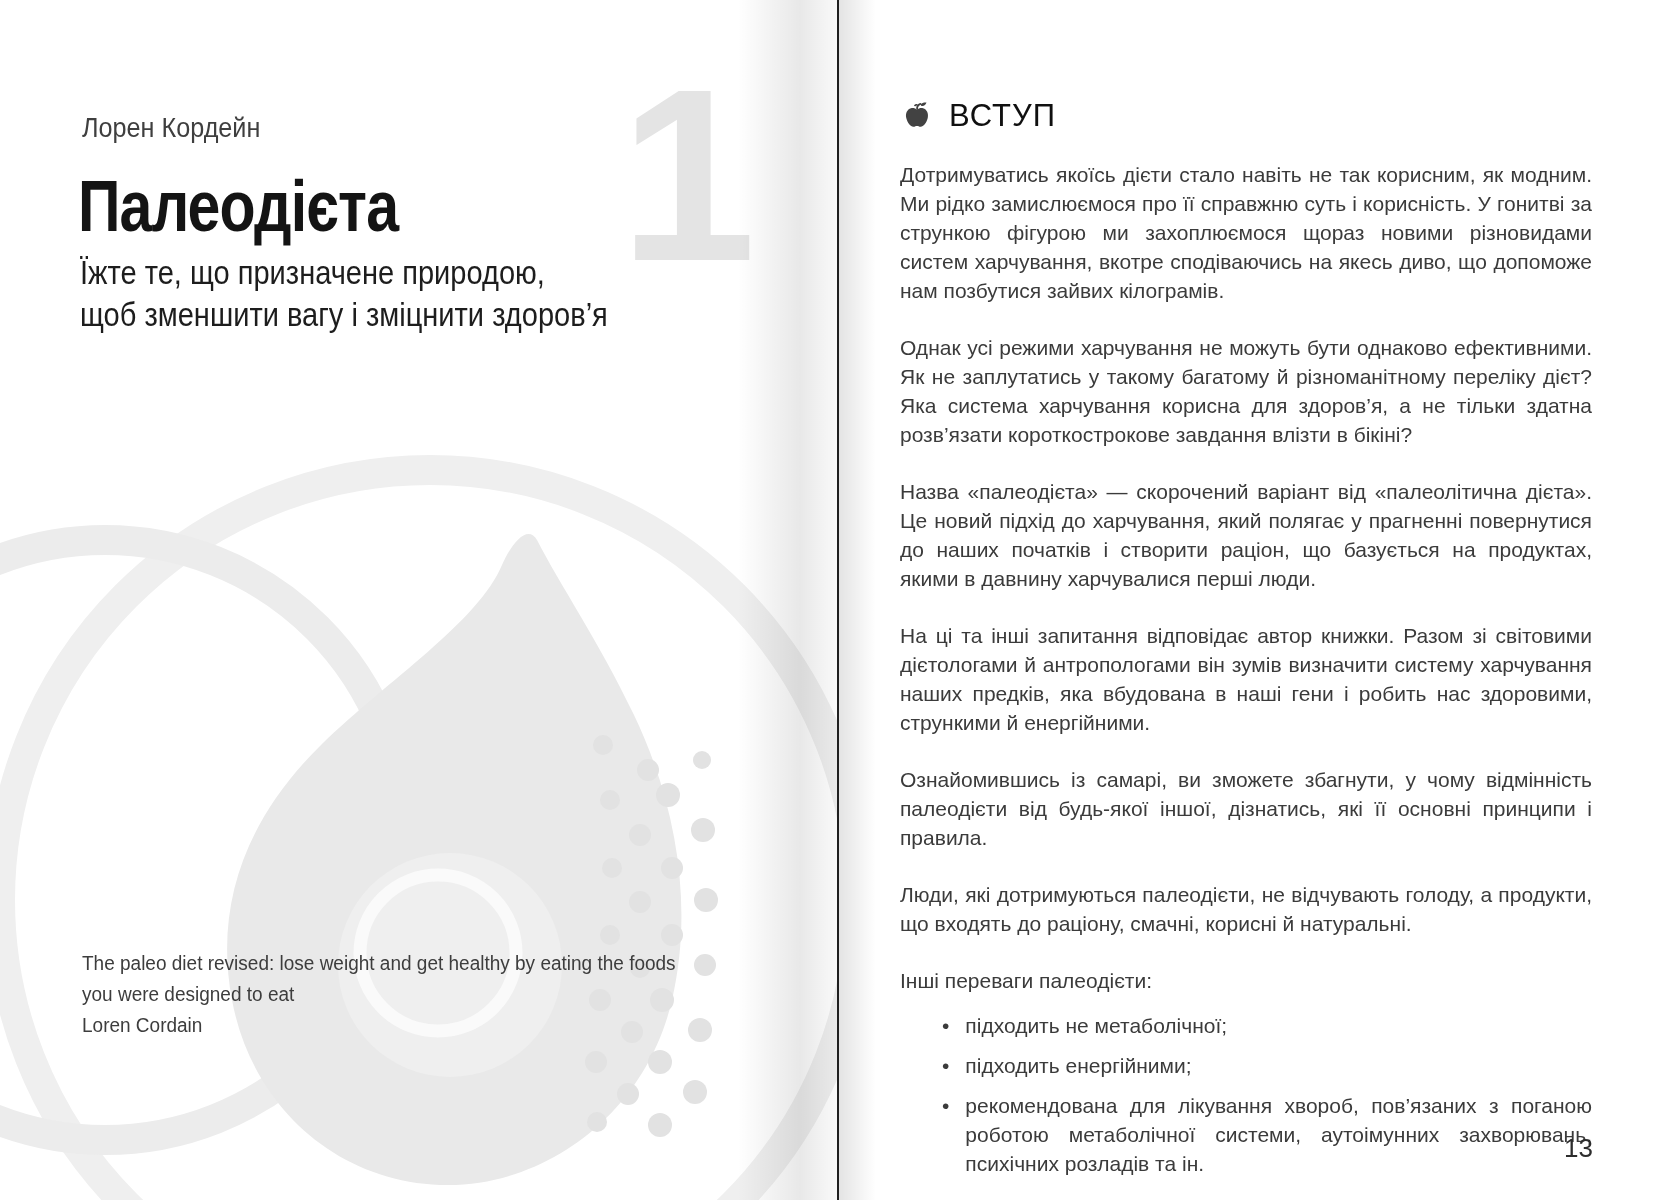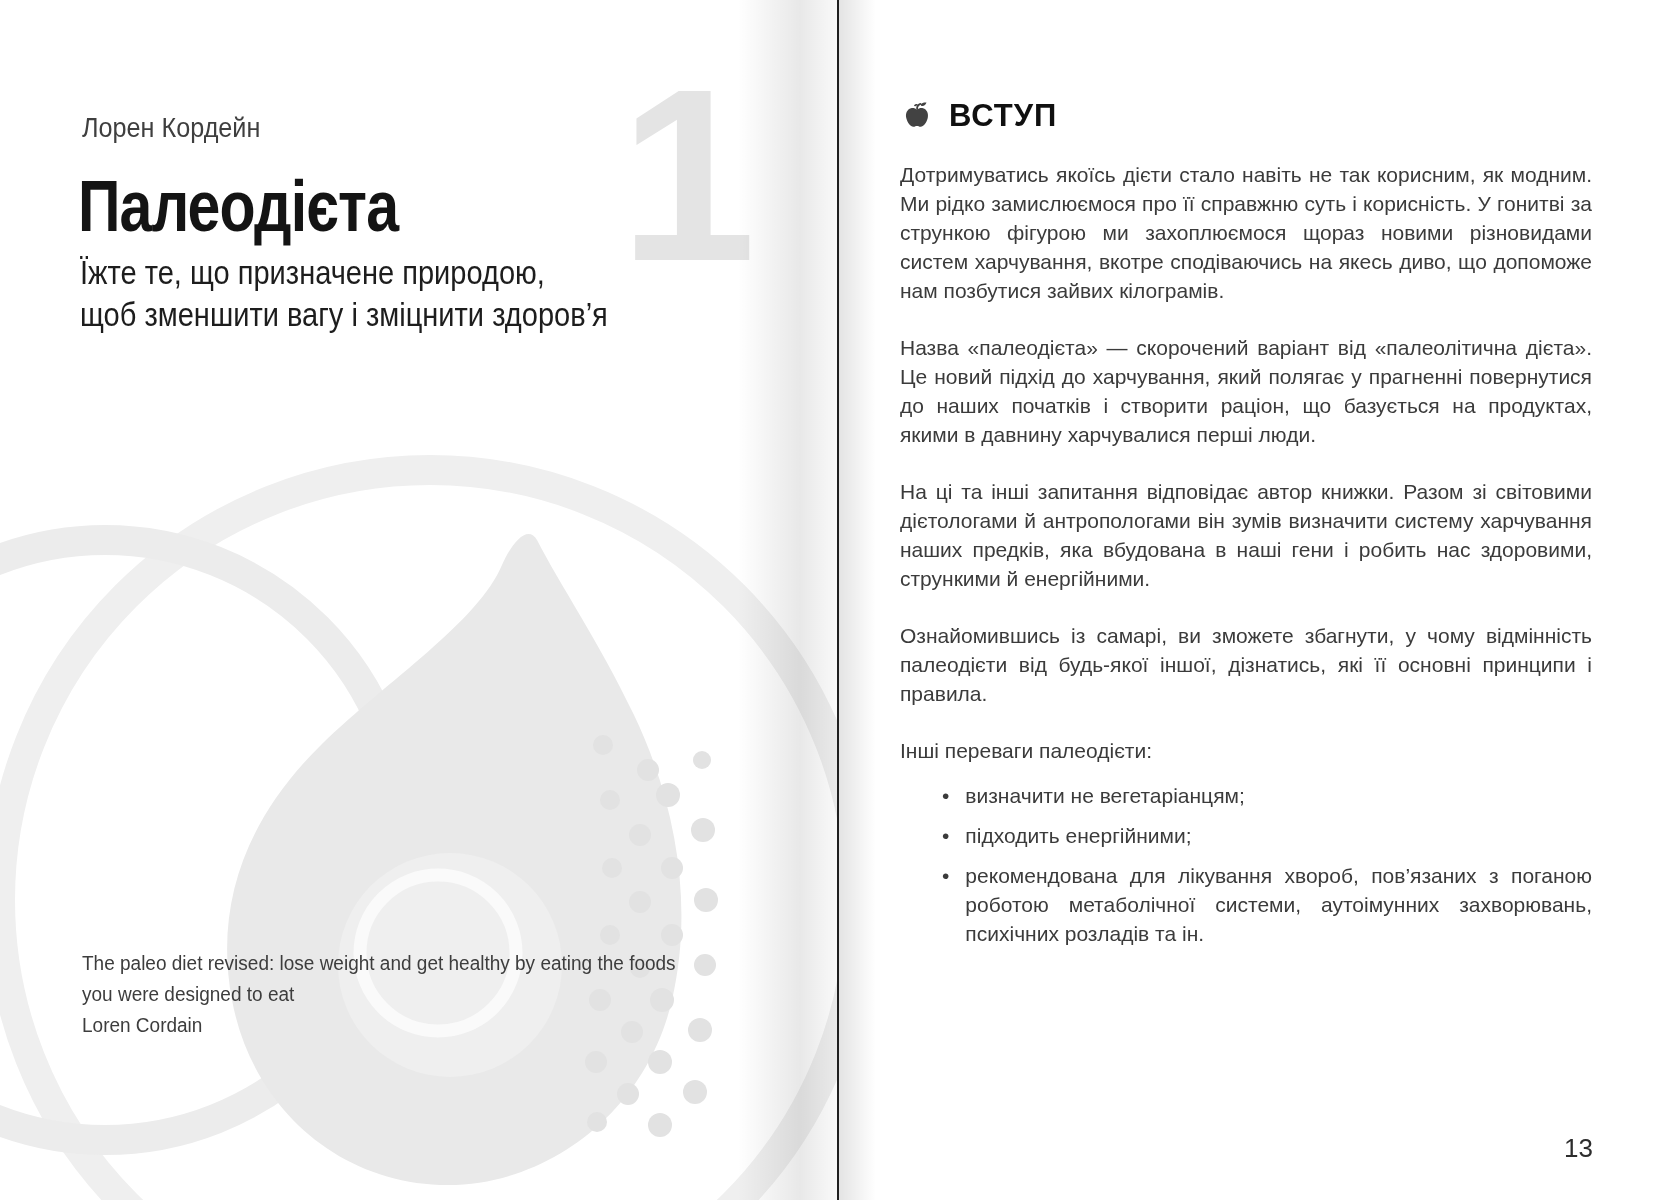--- a/index.html
+++ b/index.html
@@ -54,21 +54,21 @@
   .right-page{position:absolute;left:838px;top:0;width:837px;height:1200px;overflow:hidden;}
   .spine-shadow-right{
     position:absolute;left:0;top:0;width:38px;height:1200px;z-index:3;
     background:linear-gradient(to right, rgba(0,0,0,0.11), rgba(0,0,0,0));
     pointer-events:none;
   }
   .rp-content{position:absolute;left:62px;top:98px;width:692px;z-index:2;}
   .section-header{display:flex;align-items:center;gap:15px;margin-bottom:26px;}
   .apple-icon{width:34px;height:34px;flex:0 0 auto;}
   .section-title{
-    font-size:31px;font-weight:bold;color:#101010;letter-spacing:1px;
+    font-size:31px;font-weight:normal;color:#101010;letter-spacing:1px;
   }
   .rp-content p{
     margin:0 0 28px 0;
     font-size:21px;line-height:29px;
     text-align:justify;color:#3b3b3b;
   }
   .list-intro{margin:0 0 16px 0 !important;text-align:right;}
   .benefits-list{list-style:none;margin:0;padding:0 0 0 42px;}
   .benefits-list li{
     display:flex;gap:16px;margin-bottom:11px;
@@ -166,30 +166,32 @@
         <svg class="apple-icon" viewBox="0 0 32 32" aria-hidden="true">
           <path d="M16 10.2 C14.5 8.7 12.3 8.1 10.3 8.7 C6.7 9.7 4.9 13.7 5.9 17.9 C7.1 22.9 10.3 26.5 12.9 26.1 C14 25.9 14.9 25.3 16 25.3 C17.1 25.3 18 25.9 19.1 26.1 C21.7 26.5 24.9 22.9 26.1 17.9 C27.1 13.7 25.3 9.7 21.7 8.7 C19.7 8.1 17.5 8.7 16 10.2 Z" fill="#424242"></path>
           <path d="M16.1 9.4 C15.9 7.2 17.2 5.4 19.2 4.6" stroke="#424242" stroke-width="1.7" fill="none" stroke-linecap="round"></path>
           <path d="M19.5 5.1 C20.9 3.5 23.2 3.0 24.9 3.4 C24.5 5.2 22.8 6.7 20.8 6.6 C20.1 6.6 19.7 6.2 19.5 5.1 Z" fill="#424242"></path>
           <path d="M13.2 5.9 C14.1 4.8 15.6 4.5 16.7 4.8 C16.4 6.0 15.3 6.9 14.1 6.8 C13.6 6.8 13.3 6.5 13.2 5.9 Z" fill="#424242"></path>
         </svg>
         <div class="section-title">ВСТУП</div>
       </div>
 
       <p>Дотримуватись якоїсь дієти стало навіть не так корисним, як модним. Ми рідко замислюємося про її справжню суть і корисність. У гонитві за стрункою фігурою ми захоплюємося щораз новими різновидами систем харчування, вкотре сподіваючись на якесь диво, що допоможе нам позбутися зайвих кілограмів.</p>
+      <p>Однак усі режими харчування не можуть бути однаково ефективними. Як не заплутатись у такому багатому й різноманітному переліку дієт? Яка система харчування корисна для здоров’я, а не тільки здатна розв’язати короткострокове завдання влізти в бікіні?</p>
       <p>Назва «палеодієта» — скорочений варіант від «палеолітична дієта». Це новий підхід до харчування, який полягає у прагненні повернутися до наших початків і створити раціон, що базується на продуктах, якими в давнину харчувалися перші люди.</p>
       <p>На ці та інші запитання відповідає автор книжки. Разом зі світовими дієтологами й антропологами він зумів визначити систему харчування наших предків, яка вбудована в наші гени і робить нас здоровими, стрункими й енергійними.</p>
       <p>Ознайомившись із самарі, ви зможете збагнути, у чому відмінність палеодієти від будь-якої іншої, дізнатись, які її основні принципи і правила.</p>
+      <p>Люди, які дотримуються палеодієти, не відчувають голоду, а продукти, що входять до раціону, смачні, корисні й натуральні.</p>
 
       <p class="list-intro">Інші переваги палеодієти:</p>
 
       <ul class="benefits-list">
         <li>
           <span class="bullet-marker">•</span>
-          <span class="bullet-text">визначити не вегетаріанцям;</span>
+          <span class="bullet-text">підходить не метаболічної;</span>
         </li>
         <li>
           <span class="bullet-marker">•</span>
           <span class="bullet-text">підходить енергійними;</span>
         </li>
         <li>
           <span class="bullet-marker">•</span>
           <span class="bullet-text">рекомендована для лікування хвороб, пов’язаних з поганою роботою метаболічної системи, аутоімунних захворювань, психічних розладів та ін.</span>
         </li>
       </ul>

